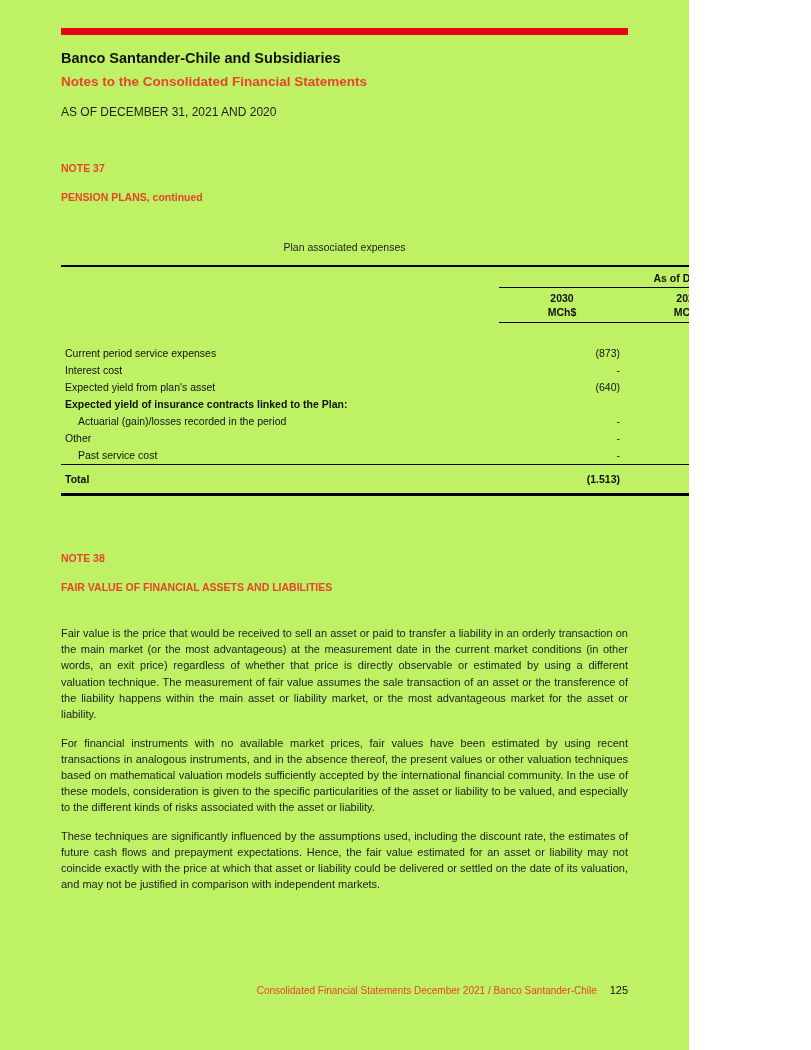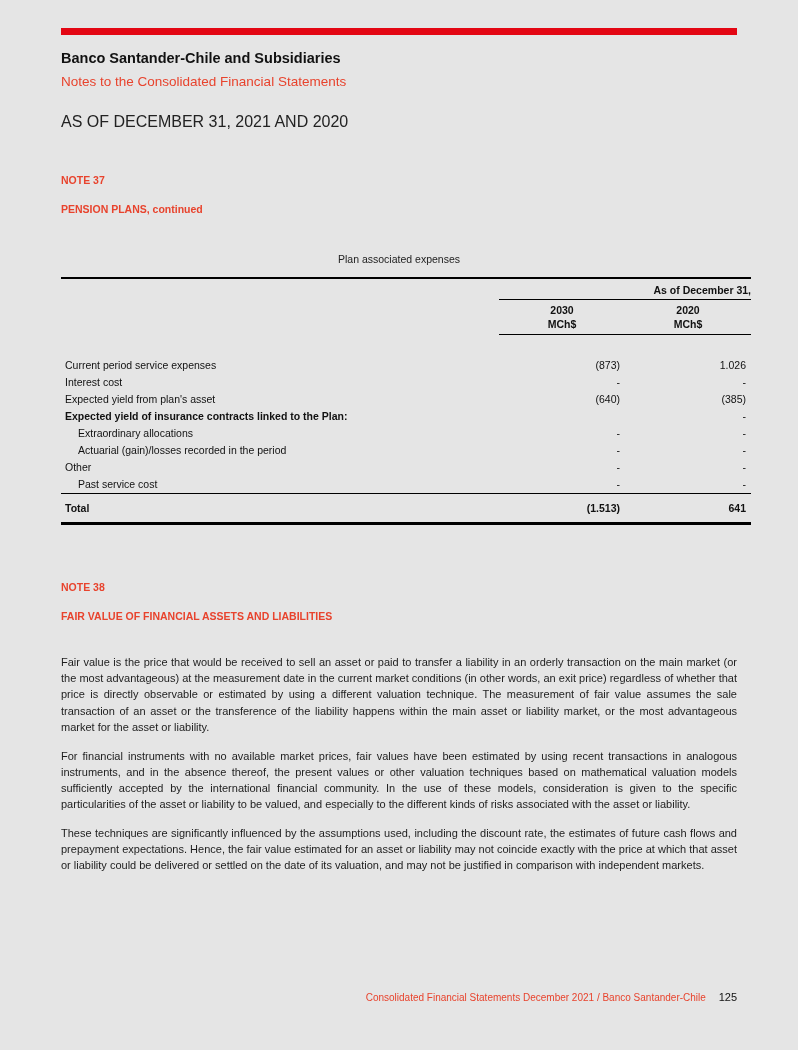--- a/index.html
+++ b/index.html
@@ -1,35 +1,35 @@
 <!DOCTYPE html>
 <html style="--brand-red: #e30613; --heading-red: #e8432d;"><head>
 <meta charset="utf-8">
 <style>
   * { box-sizing: border-box; margin: 0; padding: 0; }
   html, body { background: #ffffff; }
   .page {
-    width: 798px; height: 1050px;
-    background: #e5e5e5;
+    width: 689px; height: 1050px;
+    background: #bef264;
     position: relative;
     overflow: hidden;
     font-family: "Liberation Sans", sans-serif;
     color: #1a1a1a;
   }
   .content { padding: 28px 61px 0 61px; }
 
   .top-rule {
     height: 7px;
     background: var(--brand-red, #e30613);
     margin-bottom: 15px;
   }
 
   .company-name { font-size: 14.5px; font-weight: 700; color: #111; }
-  .doc-title { font-size: 13.5px; font-weight: 400; color: var(--heading-red, #e8432d); margin-top: 8px; }
-  .doc-subtitle { font-size: 16px; font-weight: 400; color: #222; margin-top: 24px; }
+  .doc-title { font-size: 13.5px; font-weight: 700; color: var(--heading-red, #e8432d); margin-top: 8px; }
+  .doc-subtitle { font-size: 12px; font-weight: 400; color: #222; margin-top: 16px; }
 
   .note-heading {
     margin-top: 27px;
     font-size: 10.5px;
     font-weight: 700;
     color: var(--heading-red, #e8432d);
     line-height: 1.4;
     white-space: pre-line;
   }
   .table-caption { font-size: 10.5px; color: #222; margin-top: 22px; text-align: center; }
@@ -73,21 +73,21 @@
     font-size: 11px;
     line-height: 1.46;
     text-align: justify;
     margin-bottom: 13px;
     color: #1d1d1d;
   }
 
   .page-footer {
     position: absolute;
     right: 61px;
-    bottom: 47px;
+    bottom: 54px;
     font-size: 10px;
     white-space: nowrap;
   }
   .footer-text { color: var(--heading-red, #e8432d); }
   .page-number { color: #111; margin-left: 10px; font-size: 11px; }
 </style>
 </head>
 <body>
 
 <div class="page">
@@ -146,25 +146,20 @@
               <td class="val">-</td>
             </tr>
             <tr>
               <td class="row-label">Expected yield from plan's asset</td>
               <td class="val">(640)</td>
               <td class="val">(385)</td>
             </tr>
             <tr>
               <td class="row-label bold">Expected yield of insurance contracts linked to the Plan:</td>
               <td class="val"></td>
-              <td class="val">-</td>
-            </tr>
-            <tr>
-              <td class="row-label indent">Extraordinary allocations</td>
-              <td class="val">-</td>
               <td class="val">-</td>
             </tr>
             <tr>
               <td class="row-label indent">Actuarial (gain)/losses recorded in the period</td>
               <td class="val">-</td>
               <td class="val">-</td>
             </tr>
             <tr>
               <td class="row-label">Other</td>
               <td class="val">-</td>

